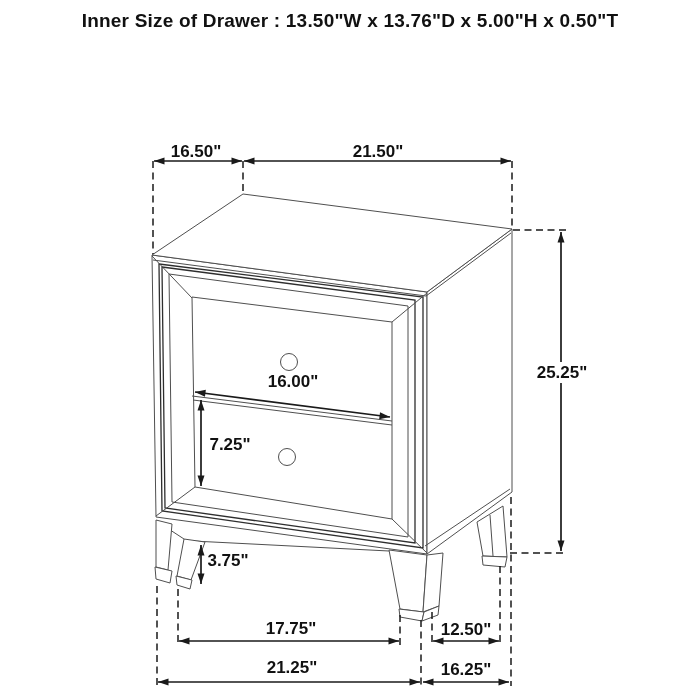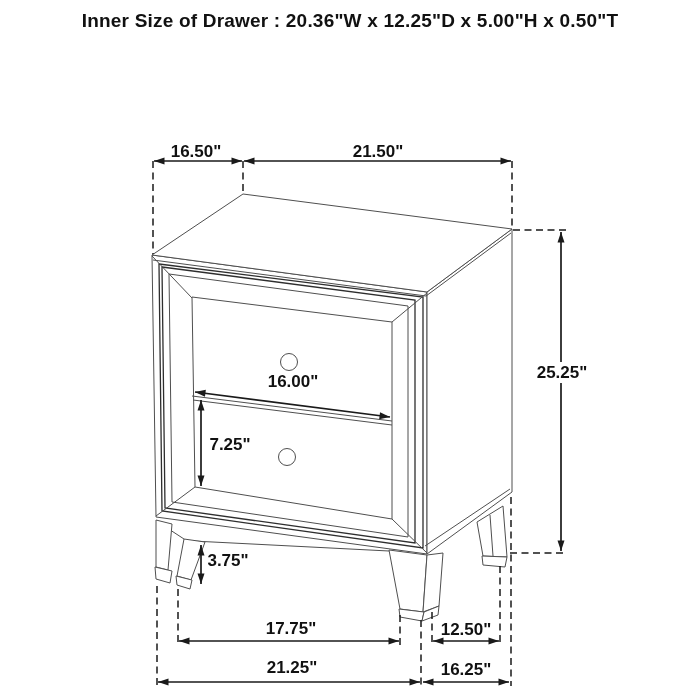--- a/index.html
+++ b/index.html
@@ -50,21 +50,21 @@
   .flf  { stroke: #4f4f4f; stroke-width: 1;   fill: #ffffff; }
   .fld  { stroke: #2e2e2e; stroke-width: 1.3; fill: none; }
   .dash { stroke: #1a1a1a; stroke-width: 1.5; fill: none; stroke-dasharray: 7 4.5; }
   .dim  { stroke: #1a1a1a; stroke-width: 1.7; fill: none; }
 </style>
 </head>
 <body>
 
 <div class="stage">
 
-  <div class="page-title">Inner Size of Drawer : 20.36"W x 12.25"D x 5.00"H x 0.50"T</div>
+  <div class="page-title">Inner Size of Drawer : 13.50"W x 13.76"D x 5.00"H x 0.50"T</div>
 
   <svg class="diagram-svg" width="700" height="700" viewBox="0 0 700 700" xmlns="http://www.w3.org/2000/svg">
     <defs>
       <marker id="aE" markerUnits="userSpaceOnUse" markerWidth="12" markerHeight="9" refX="11" refY="4.5" orient="auto">
         <path d="M0.5,1 L11,4.5 L0.5,8 Z" fill="#1a1a1a"></path>
       </marker>
       <marker id="aS" markerUnits="userSpaceOnUse" markerWidth="12" markerHeight="9" refX="1" refY="4.5" orient="auto">
         <path d="M11.5,1 L1,4.5 L11.5,8 Z" fill="#1a1a1a"></path>
       </marker>
     </defs>

